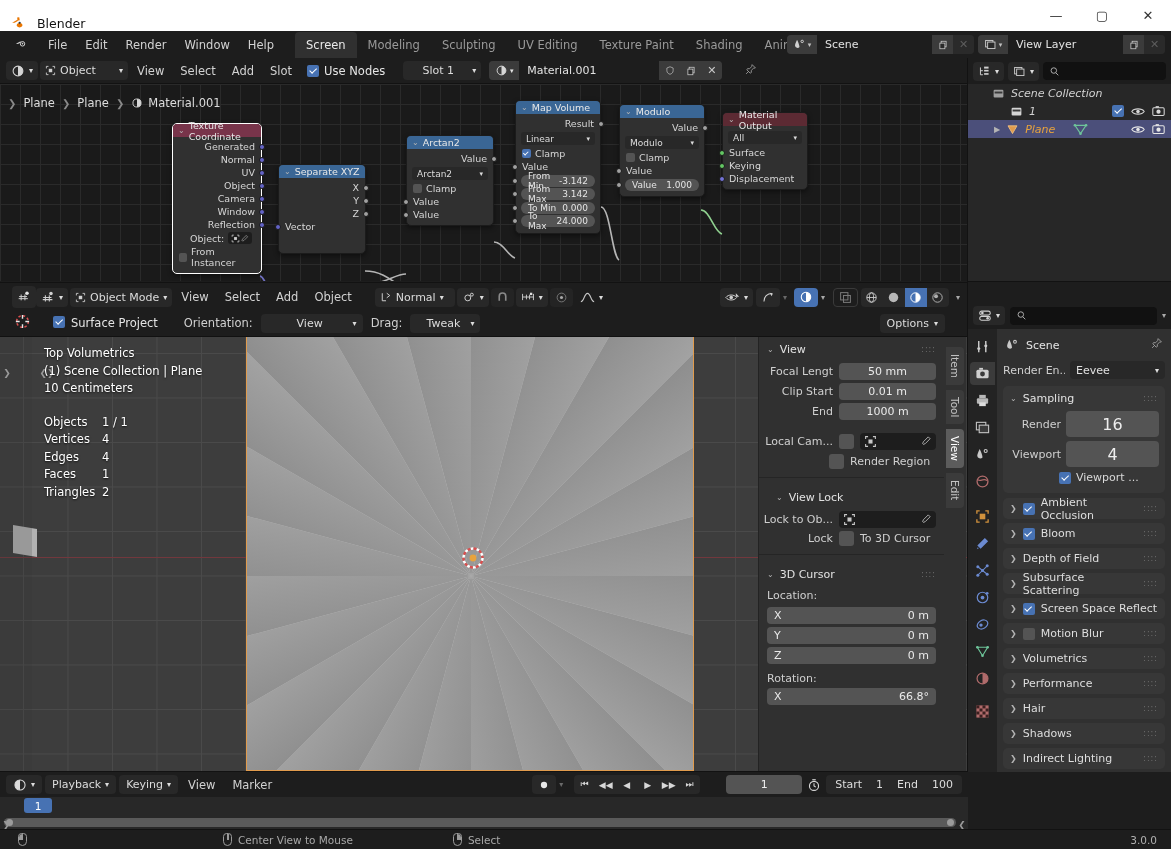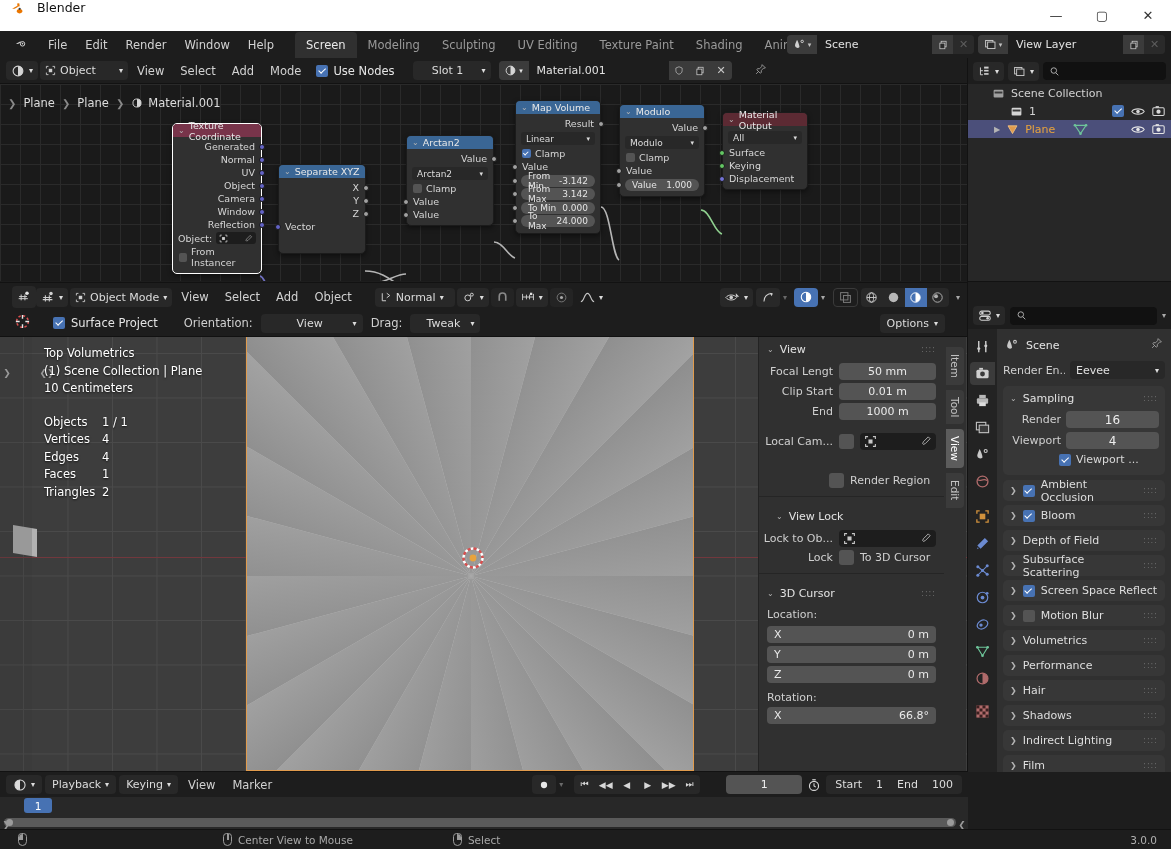--- a/index.html
+++ b/index.html
@@ -10,21 +10,21 @@
     background:#1d1d1d;
     color:#e5e5e5;
     -webkit-font-smoothing: antialiased;
   }
   .app { position:relative; width:1171px; height:849px; }
 
   
   .titlebar {
     position:absolute; left:0; top:0; width:1171px; height:31px;
     background:#ffffff; color:#1a1a1a;
-    display:flex; align-items:flex-start;
+    display:flex; align-items:flex-end;
   }
   .titlebar .tb-icon { margin-left:10px; margin-right:10px; display:flex; }
   .titlebar .tb-title { font-size:12.5px; color:#111; }
   .tb-btns { margin-left:auto; display:flex; height:31px; }
   .tb-btn { width:46px; height:31px; display:flex; align-items:center; justify-content:center; color:#333; font-size:13px; }
 
   
   .topbar {
     position:absolute; left:0; top:31px; width:1171px; height:27px;
     background:#1d1d1d; display:flex; align-items:center;
@@ -107,21 +107,21 @@
     display:flex; align-items:center; justify-content:space-between; padding:0 7px; font-size:9px; color:#e4e4e4;
   }
   .ndrop {
     margin:2px 5px; height:13px; background:#282828; border-radius:3px;
     display:flex; align-items:center; justify-content:space-between; padding:0 5px; font-size:9px; color:#dcdcdc;
   }
   .nchk { display:flex; align-items:center; gap:4px; padding:1px 6px; font-size:9.5px; }
   .nchk .box { width:9px; height:9px; border-radius:2px; background:#545454; display:inline-flex; align-items:center; justify-content:center;}
   .nchk .box.on { background:#4772b3; }
   .nchk .box.on:after { content:''; width:4px; height:2px; border-left:1.3px solid #fff; border-bottom:1.3px solid #fff; transform:rotate(-45deg) translate(0px,-1px); }
-  .nobjrow { display:flex; align-items:center; gap:4px; padding:1px 5px; font-size:9.5px; }
+  .nobjrow { display:flex; align-items:center; gap:4px; padding:1px 17px; font-size:9.5px; }
   .nobjfield { flex:1; height:12px; background:#1d1d1d; border-radius:3px; display:flex; align-items:center; justify-content:space-between; padding:0 3px; }
 
   
   .vp-header {
     position:absolute; left:0; top:284px; width:968px; height:26px;
     background:#1d1d1d; display:flex; align-items:center; gap:2px; padding:0 4px;
   }
   .vp-toolsettings {
     position:absolute; left:0; top:310px; width:968px; height:27px;
     background:#1d1d1d; display:flex; align-items:center; gap:8px; padding:0 6px;
@@ -204,21 +204,21 @@
   .outliner-hdr {
     position:absolute; left:968px; top:58px; width:203px; height:26px;
     background:#1d1d1d; display:flex; align-items:center; gap:4px; padding:0 5px;
   }
   .ol-search {
     flex:1; height:18px; background:#111111; border-radius:4px; display:flex; align-items:center;
     gap:5px; padding:0 6px; color:#888;
   }
   .outliner {
     position:absolute; left:968px; top:84px; width:203px; height:197px; background:#272727;
-    font-size:11px; overflow:hidden;
+    font-size:11px; overflow:hidden;font-style:italic;
   }
   .ol-row { display:flex; align-items:center; height:18px; padding:0 6px; gap:6px; color:#d2d2d2; }
   .ol-row.sel { background:#4b4f7a; }
   .ol-icons { margin-left:auto; display:flex; gap:7px; align-items:center; }
 
   
   .props-hdr {
     position:absolute; left:968px; top:302px; width:203px; height:27px;
     background:#1d1d1d; display:flex; align-items:center; gap:5px; padding:0 5px;
   }
@@ -232,21 +232,21 @@
   .props-body {
     position:absolute; left:997px; top:329px; width:174px; height:443px; background:#303030; overflow:hidden;
   }
   .pb-title { display:flex; align-items:center; gap:7px; padding:8px 8px 6px 8px; font-size:11px; color:#e4e4e4; }
   .pb-row { display:flex; align-items:center; gap:5px; padding:2px 6px; }
   .pb-lbl { width:62px; text-align:right; font-size:11px; color:#cfcfcf; white-space:nowrap; overflow:hidden; }
   .pb-dd { flex:1; height:18px; background:#282828; border-radius:4px; display:flex; align-items:center; justify-content:space-between; padding:0 6px; font-size:11px; color:#e0e0e0; }
   .panel-box { background:#373737; border-radius:5px; margin:5px 6px; padding:4px 0 7px 0; }
   .panel-hdr { display:flex; align-items:center; gap:6px; padding:2px 7px 4px 7px; font-size:11px; color:#e2e2e2; }
   .panel-hdr .dots { margin-left:auto; color:#6f6f6f; font-size:8px; letter-spacing:1px; }
-  .pb-val { flex:1; height:17px; background:#545454; border-radius:4px; display:flex; align-items:center; justify-content:center; font-size:12px; color:#eee; }
+  .pb-val { flex:1; height:26px; background:#545454; border-radius:4px; display:flex; align-items:center; justify-content:center; font-size:16px; color:#eee; }
   .closed-panel {
     background:#373737; border-radius:5px; margin:4px 6px; height:21px;
     display:flex; align-items:center; gap:6px; padding:0 7px; font-size:11px; color:#dedede;
   }
   .closed-panel .dots { margin-left:auto; color:#6f6f6f; font-size:8px; letter-spacing:1px; }
   .tri { color:#b4b4b4; font-size:8px; display:inline-block; }
 
   
   .tl-header {
     position:absolute; left:0; top:772px; width:968px; height:25px;
@@ -383,21 +383,21 @@
       <svg width="11" height="11" viewBox="0 0 16 16">
           <path d="M2 5V2h3M14 5V2h-3M2 11v3h3M14 11v3h-3" fill="none" stroke="#d0d0d0" stroke-width="1.3"></path>
           <rect x="5.5" y="5.5" width="5" height="5" fill="#d0d0d0"></rect>
         </svg>
       <span>Object</span>
       <span style="margin-left:auto;font-size:8px">▾</span>
     </div>
     <div class="hdr-btn">View</div>
     <div class="hdr-btn">Select</div>
     <div class="hdr-btn">Add</div>
-    <div class="hdr-btn">Mode</div>
+    <div class="hdr-btn">Slot</div>
     <div style="display:flex;align-items:center;gap:5px;margin-left:6px">
       <span class="chk on"></span>
       <span style="font-size:11.5px">Use Nodes</span>
     </div>
     <div class="hdr-dd" style="min-width:78px;margin-left:16px">
       <span style="margin:0 auto">Slot 1</span>
       <span style="font-size:8px">▾</span>
     </div>
     <div class="scene-field" style="margin-left:6px">
       <div class="sf-icon">
@@ -877,21 +877,21 @@
       </svg>
   </div>
 
   <div class="vp-toolsettings">
     <span style="margin-left:8px">
       <svg width="17" height="17" viewBox="0 0 18 18">
           <circle cx="9" cy="9" r="6.2" fill="none" stroke="#d94f4f" stroke-width="1.6" stroke-dasharray="2.6 2.2"></circle>
           <path d="M9 2 V6 M9 12 V16 M2 9 H6 M12 9 H16" stroke="#e8e8e8" stroke-width="1.5"></path>
         </svg>
     </span>
-    <div style="display:flex;align-items:center;gap:6px;margin-left:14px">
+    <div style="display:flex;gap:6px;margin-left:14px">
       <span class="chk on"></span>
       <span style="font-size:11.5px">Surface Project</span>
     </div>
     <span style="font-size:11.5px;margin-left:18px;color:#d0d0d0">Orientation:</span>
     <div class="ts-dd" style="width:102px">
       <span style="margin:0 auto">View</span>
         <span style="font-size:8px">▾</span>
     </div>
     <span style="font-size:11.5px;color:#d0d0d0">Drag:</span>
     <div class="ts-dd" style="width:70px">
@@ -1078,21 +1078,21 @@
       <span class="np-field-dark">
         <svg width="13" height="13" viewBox="0 0 16 16">
             <path d="M2 5V2h3M14 5V2h-3M2 11v3h3M14 11v3h-3" fill="none" stroke="#c8c8c8" stroke-width="1.3"></path>
             <rect x="5.5" y="5.5" width="5" height="5" fill="#c8c8c8"></rect>
           </svg>
         <svg width="12" height="12" viewBox="0 0 16 16">
             <path d="M11 2.5 L13.5 5 L7 11.5 L4.5 12.5 L3.5 11.5 L4.5 9z" fill="none" stroke="#b8b8b8" stroke-width="1.2"></path>
           </svg>
       </span>
     </div>
-    <div class="np-row" style="margin-top:20px;padding-left:70px">
+    <div class="np-row" style="margin-top:1px;padding-left:70px">
       <span class="np-chkrow">
         <span style="width:15px;height:15px;background:#545454;border-radius:3px"></span>
         <span>Render Region</span>
       </span>
     </div>
 
     <div class="np-sep"></div>
     <div class="np-section-hdr">
       <span class="tri" style="margin-left:9px">⌄</span>
       <span>View Lock</span>

